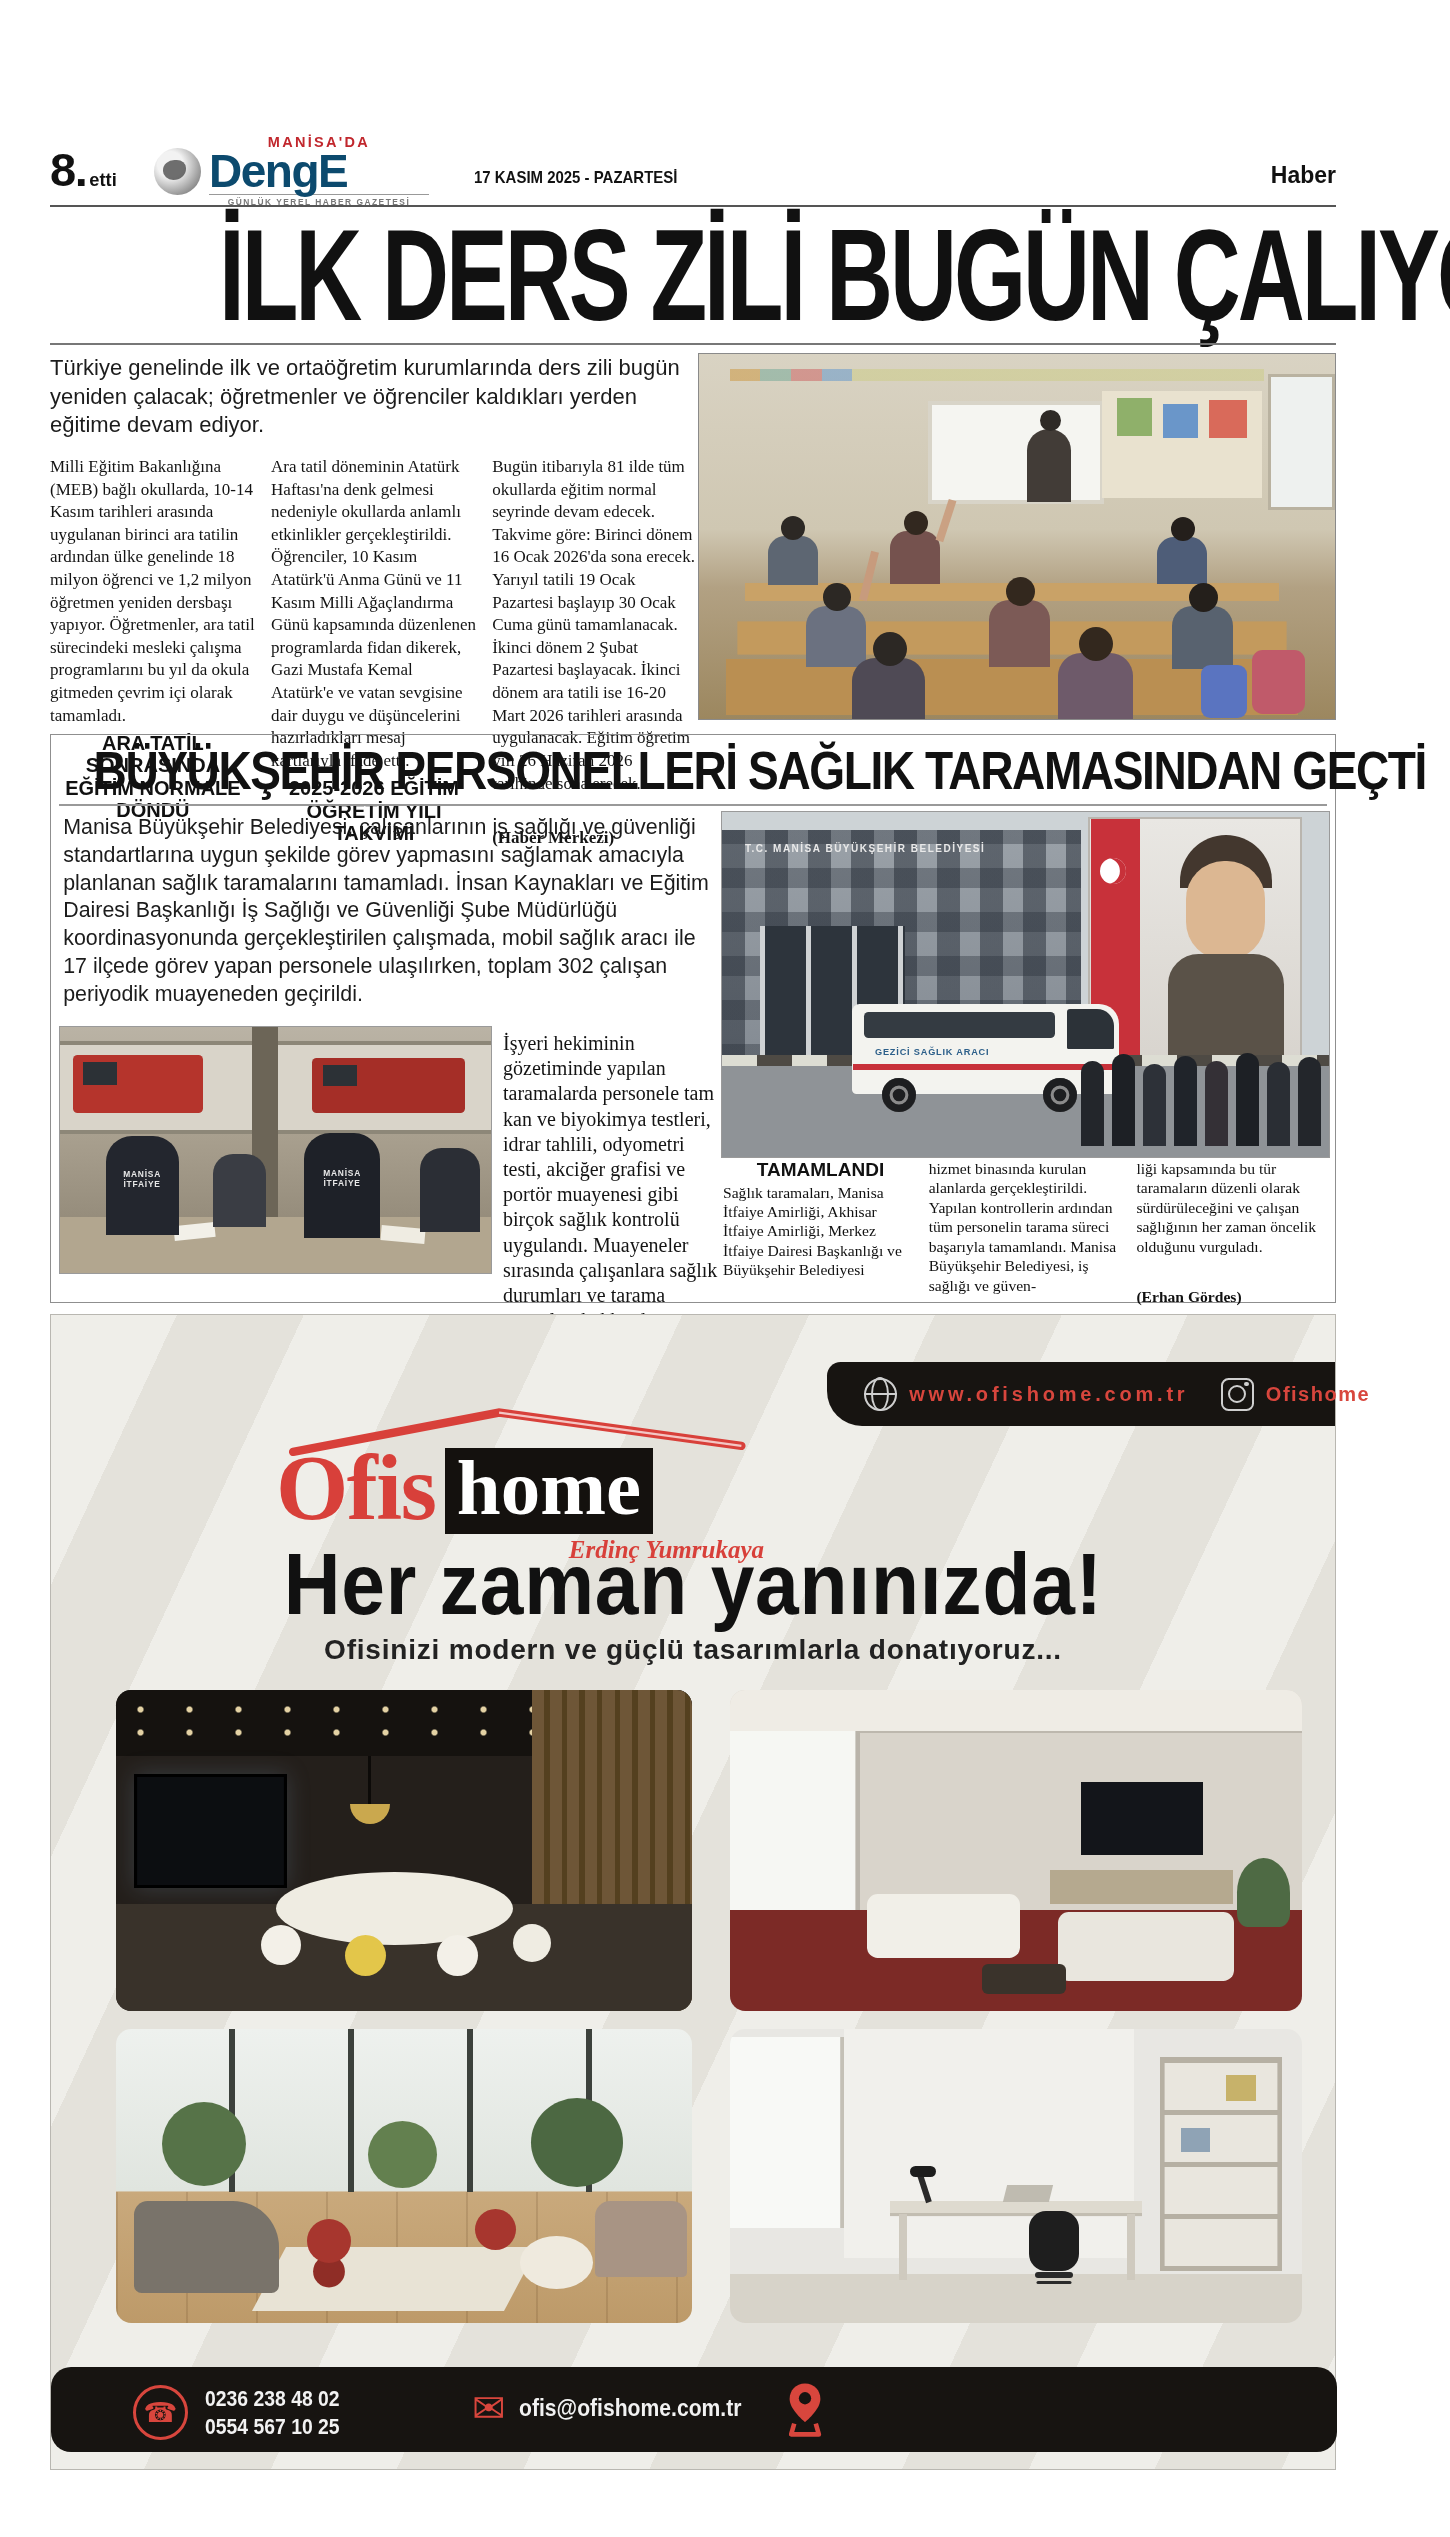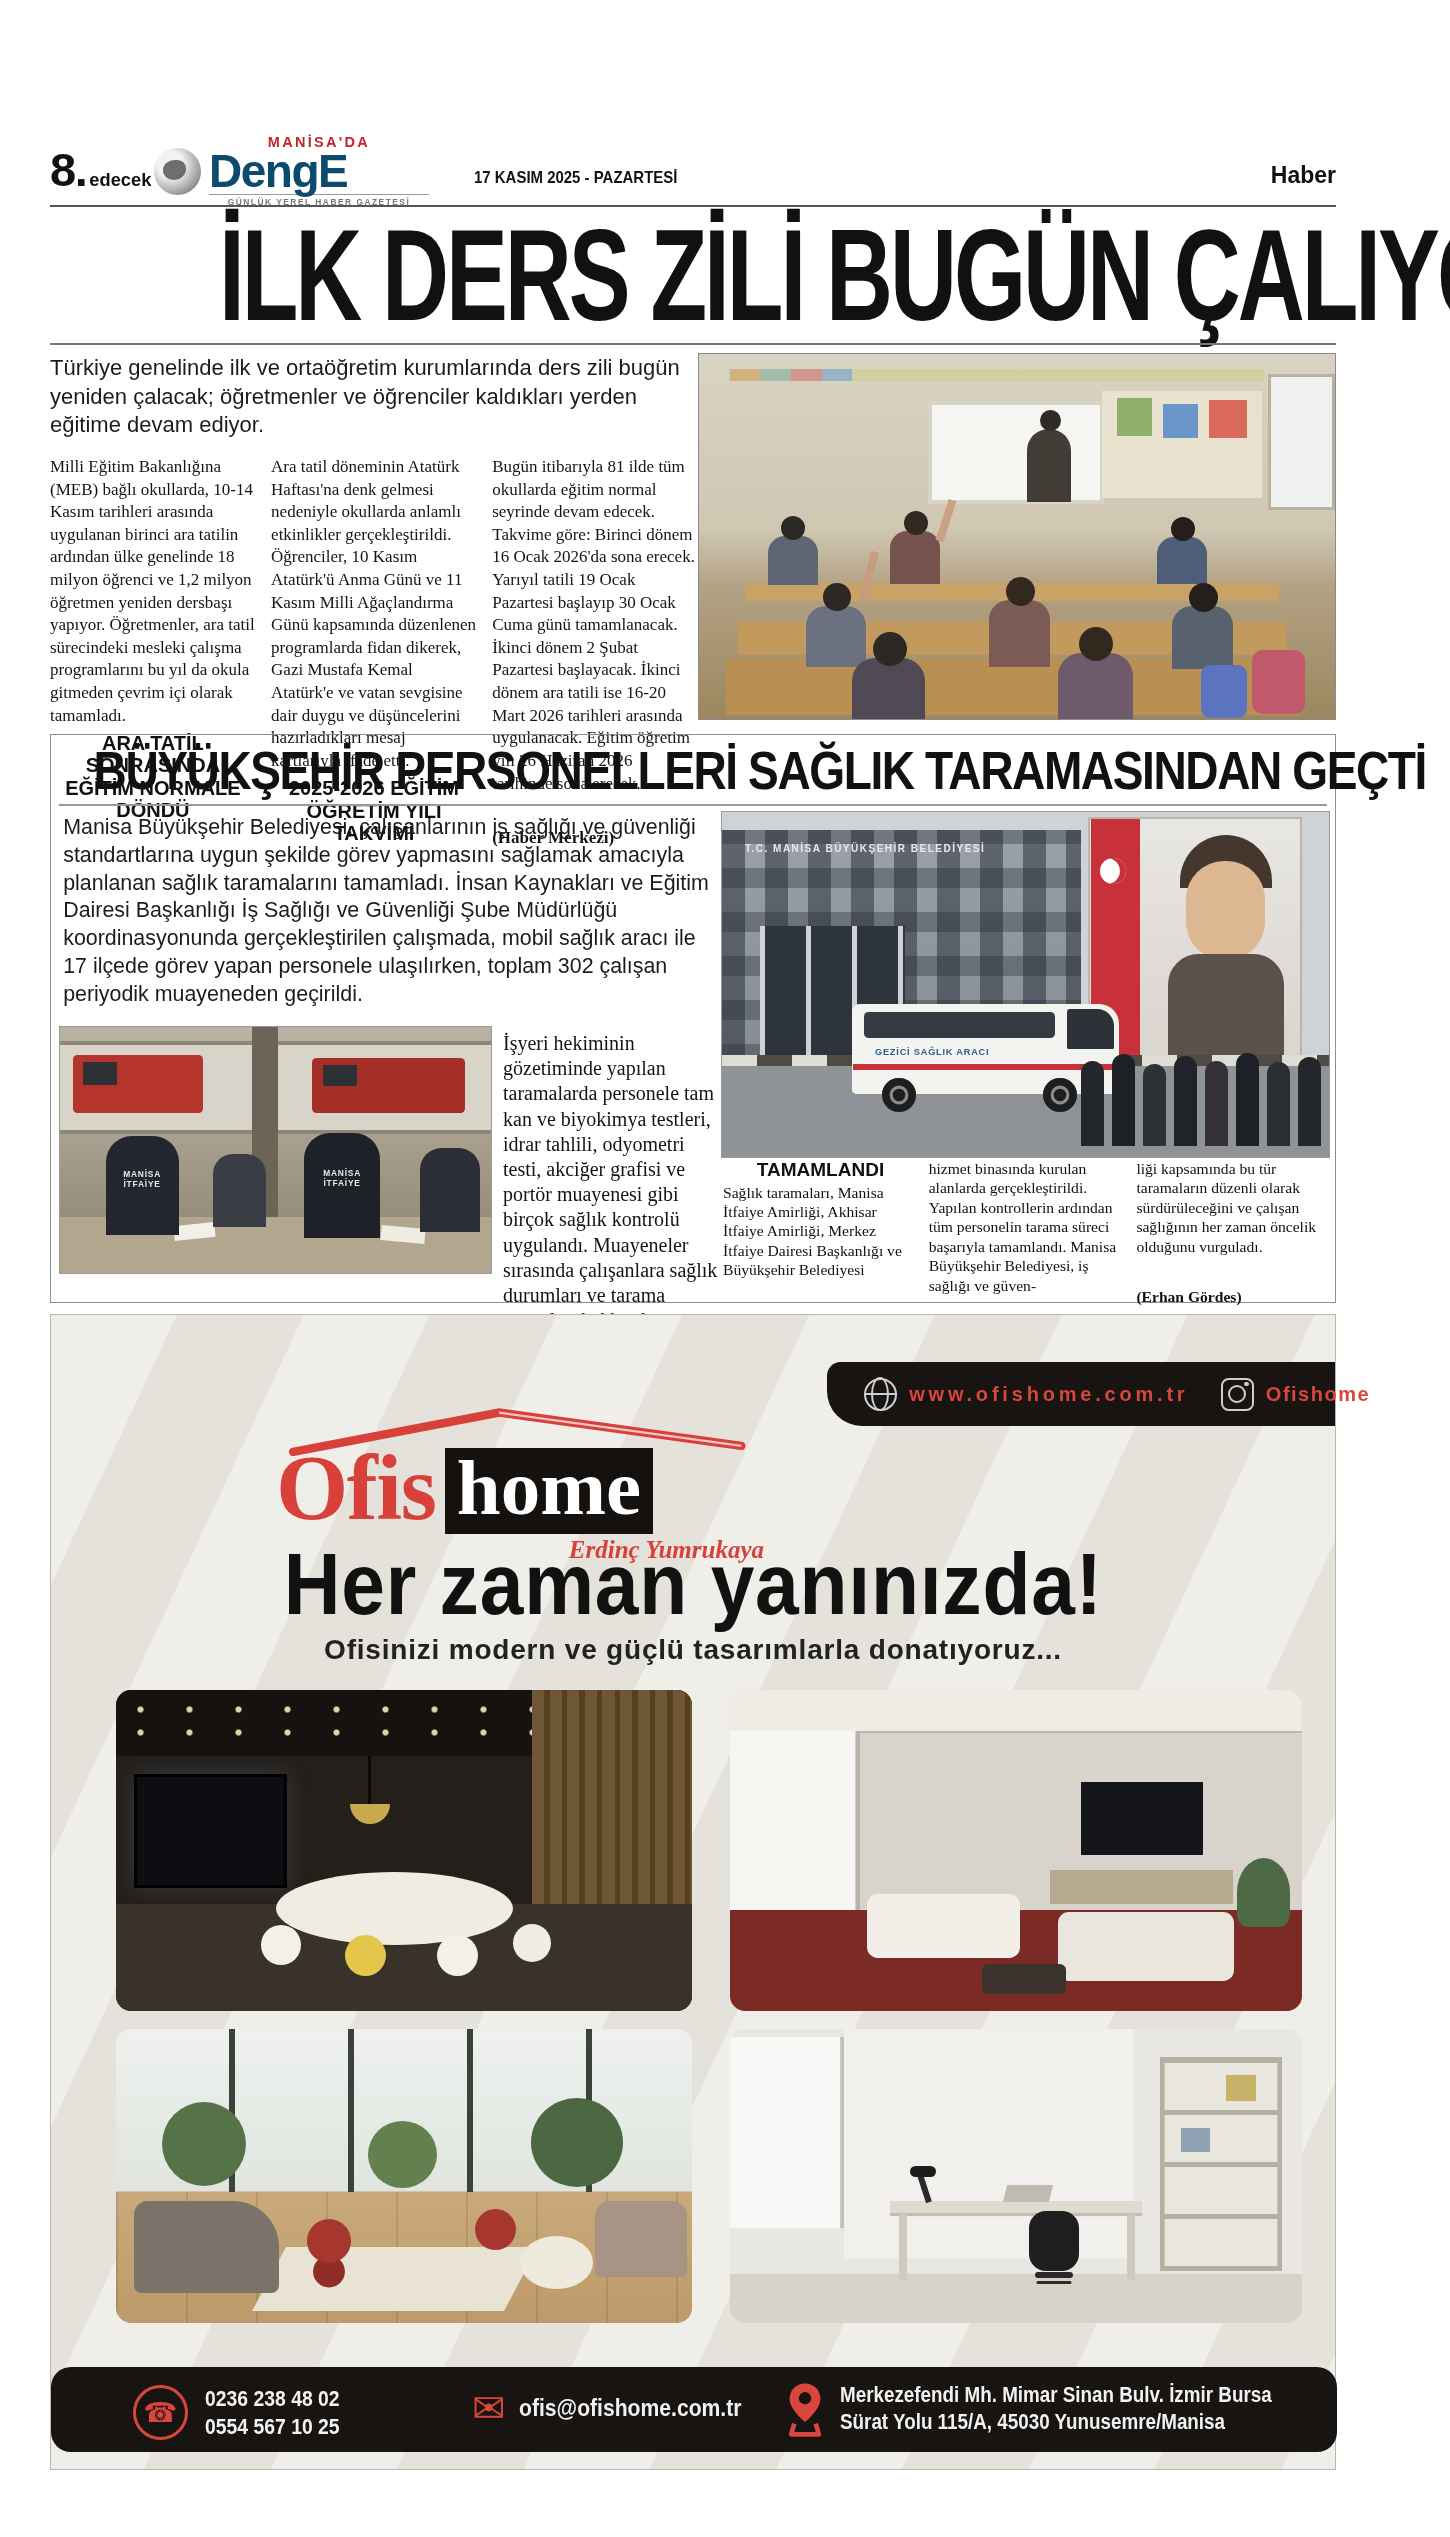--- a/index.html
+++ b/index.html
@@ -61,21 +61,21 @@
   .vansign{color:#2c5f8a;font-size:9.2px;font-weight:700;letter-spacing:0.8px;white-space:nowrap;}
 </style>
 </head>
 <body>
 
 <div id="paper">
 
   <div class="ab" style="left:50px;top:142px;width:1286px;height:61px;">
     <div class="ab" style="left:0;top:0;display:flex;align-items:flex-end;">
       <span class="pgnum">8.</span>
-      <span class="pgword" style="margin:0 0 6.1px 3.1px;">edecek</span>
+      <span class="pgword" style="margin:0 0 6.1px 3.1px;">etti</span>
     </div>
     <div class="ab" style="left:104px;top:-7.6px;width:275px;">
       <div class="ab" style="left:0;top:13.7px;width:47px;height:47px;border-radius:50%;
                   background:radial-gradient(circle at 35% 35%, #f2f2f2 0 30%, #9a9a9a 70%, #555 100%);"></div>
       <div class="ab" style="left:9.2px;top:26px;width:23px;height:20px;border-radius:50% 40% 55% 45%;background:#4c4c4c;opacity:.8;"></div>
       <div style="margin-left:55px;">
         <div class="logo-top" style="text-align:center;">MANİSA'DA</div>
         <div class="logo-name">DengE</div>
         <div class="logo-tag" style="text-align:center;">GÜNLÜK YEREL HABER GAZETESİ</div>
       </div>
@@ -338,22 +338,18 @@
       <div class="ab" style="left:421px;top:21.4px;display:flex;align-items:center;gap:13.7px;">
         <span class="env">✉</span>
         <span class="contact-mail cond">ofis@ofishome.com.tr</span>
       </div>
       <div class="ab" style="left:734px;top:12.2px;display:flex;align-items:center;gap:15.3px;">
         <svg width="40" height="60" viewBox="0 0 52 78">
           <path d="M26 6 C14 6 6 15 6 26 C6 40 26 56 26 56 C26 56 46 40 46 26 C46 15 38 6 26 6 Z" fill="#d8463d"></path>
           <circle cx="26" cy="25" r="8" fill="#171411"></circle>
           <path d="M12 58 L8 72 L44 72 L40 58" fill="none" stroke="#d8463d" stroke-width="6" stroke-linejoin="round"></path>
         </svg>
-        <span>
-          <span class="contact-addr cond" style="display:block;">Merkezefendi Mh. Mimar Sinan Bulv. İzmir Bursa</span>
-          <span class="contact-addr cond" style="display:block;">Sürat Yolu 115/A, 45030 Yunusemre/Manisa</span>
-        </span>
       </div>
     </div>
   </div>
 
 </div>
 
 
 </body></html>

